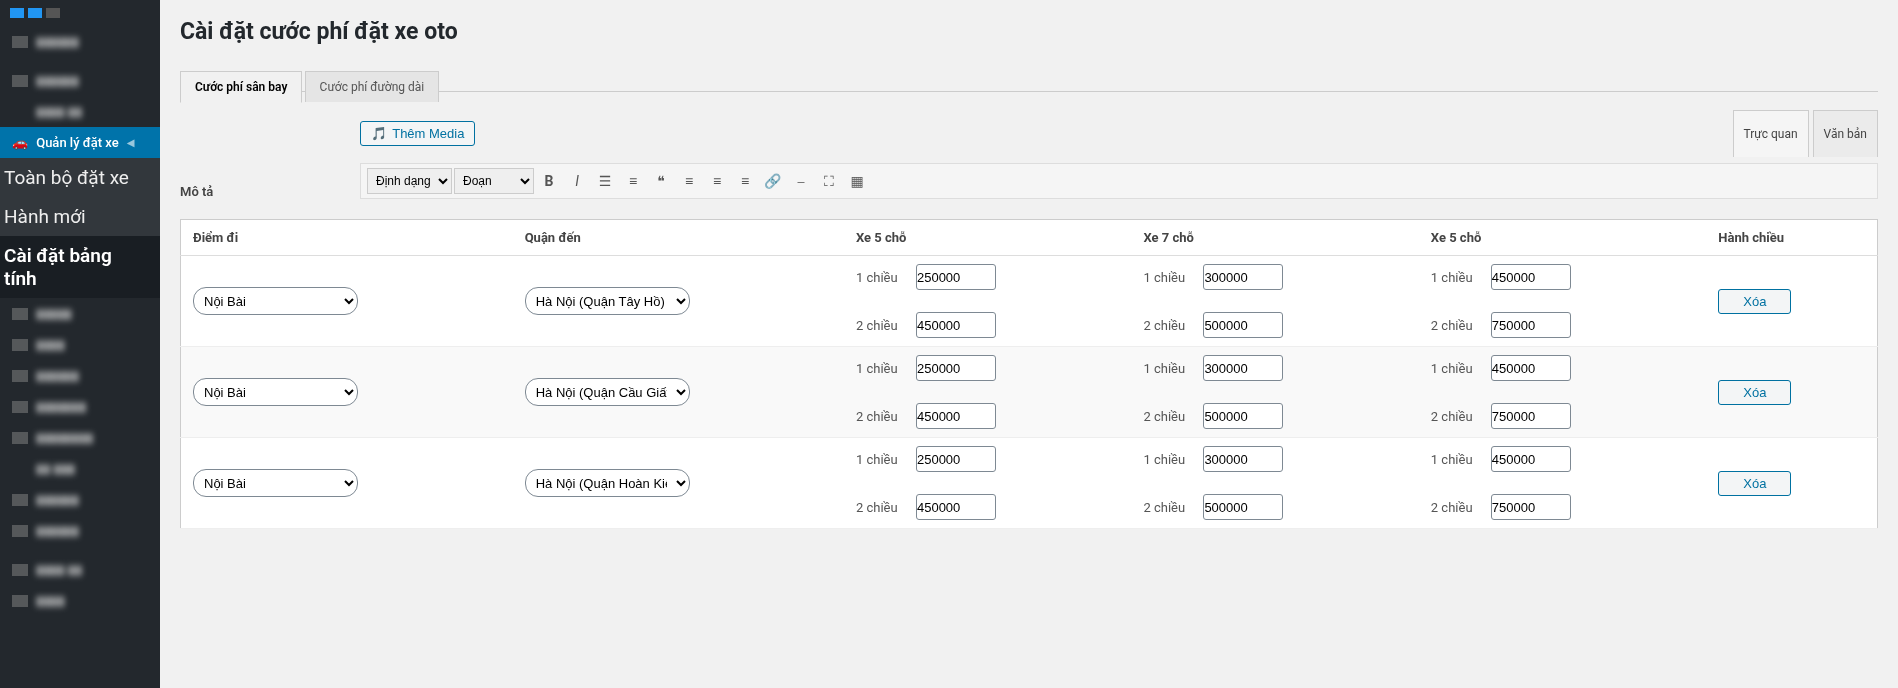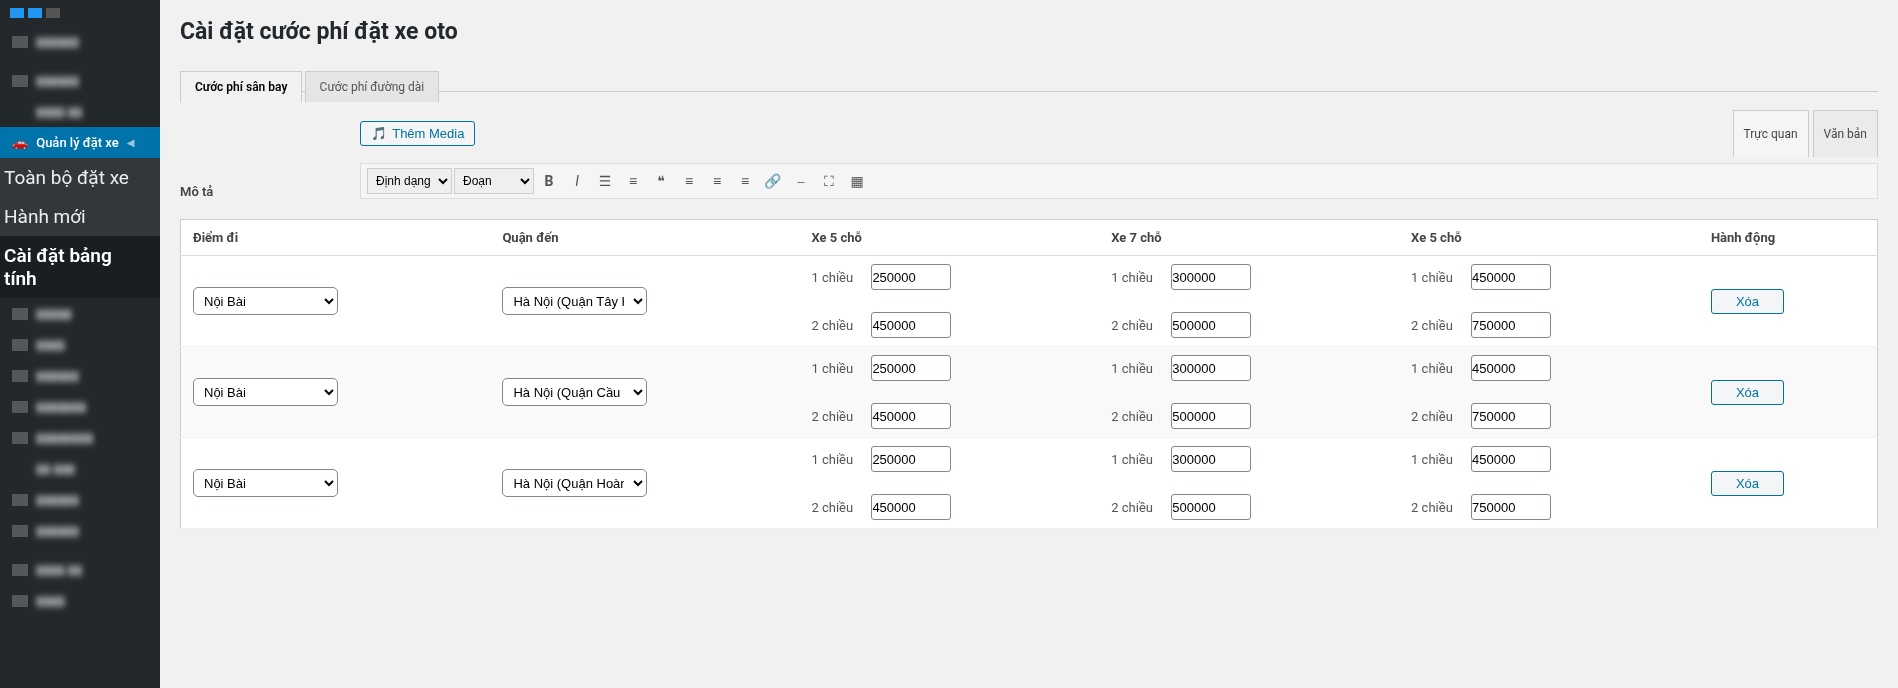--- a/index.html
+++ b/index.html
@@ -30,21 +30,21 @@
 .etab{padding:16px 10px;border:1px solid #ccc;border-bottom:none;background:#ebebeb;cursor:pointer;font-size:12px}
 .etab.active{background:#f5f5f5}
 .toolbar{background:#f5f5f5;border:1px solid #ddd;padding:4px 6px;display:flex;align-items:center;gap:2px}
 .tb-sel{height:26px;border:1px solid #ccc;font-size:12px;padding:0 4px}
 .tb-btn{width:26px;height:26px;display:flex;align-items:center;justify-content:center;cursor:pointer;color:#555;font-size:14px}
 .editor-body{border:1px solid #ddd;border-top:none;background:#fff;min-height:130px;padding:14px;text-align:center;color:#333;font-size:13px;resize:vertical;overflow:auto}
 .table{width:100%;border:1px solid #ccc;border-collapse:collapse;background:#fff}
 .table th{text-align:left;padding:10px 12px;font-weight:700;border-bottom:1px solid #ddd;font-size:13px}
 .table td{padding:8px 12px;vertical-align:middle;border-bottom:1px solid #eee}
 .table tr.odd{background:#f9f9f9}
-.sel{width:145px;height:28px;border:1px solid #7e8993;border-radius:5px;padding:0 6px;font-size:13px;background:#fff}
+.sel{width:165px;height:28px;border:1px solid #7e8993;border-radius:13px;padding:0 6px;font-size:13px;background:#fff}
 .price-grp{display:flex;flex-direction:column;gap:22px}
 .price-row{display:flex;align-items:center;gap:10px}
 .price-lbl{width:50px;font-size:13px;color:#555}
 .price-inp{width:80px;height:26px;border:1px solid #7e8993;border-radius:3px;padding:0 0;font-size:13px}
 .btn-del{border:1px solid #0071a1;color:#0071a1;background:#f3f5f6;padding:4px 24px;border-radius:3px;cursor:pointer;font-size:13px}
 </style>
 </head>
 <body>
 
 <div class="layout">
@@ -167,21 +167,21 @@
   </div>
 
   <table class="table">
     <thead>
       <tr>
         <th>Điểm đi</th>
         <th>Quận đến</th>
         <th>Xe 5 chỗ</th>
         <th>Xe 7 chỗ</th>
         <th>Xe 5 chỗ</th>
-        <th>Hành động</th>
+        <th>Hành chiều</th>
       </tr>
     </thead>
     <tbody id="tbody">
           <tr>
     <td><select class="sel"><option>Nội Bài</option></select></td>
     <td><select class="sel"><option>Hà Nội (Quận Tây Hồ)</option></select></td>
     <td>
               <div class="price-grp">
     <div class="price-row">
                   <span class="price-lbl">1 chiều</span>

